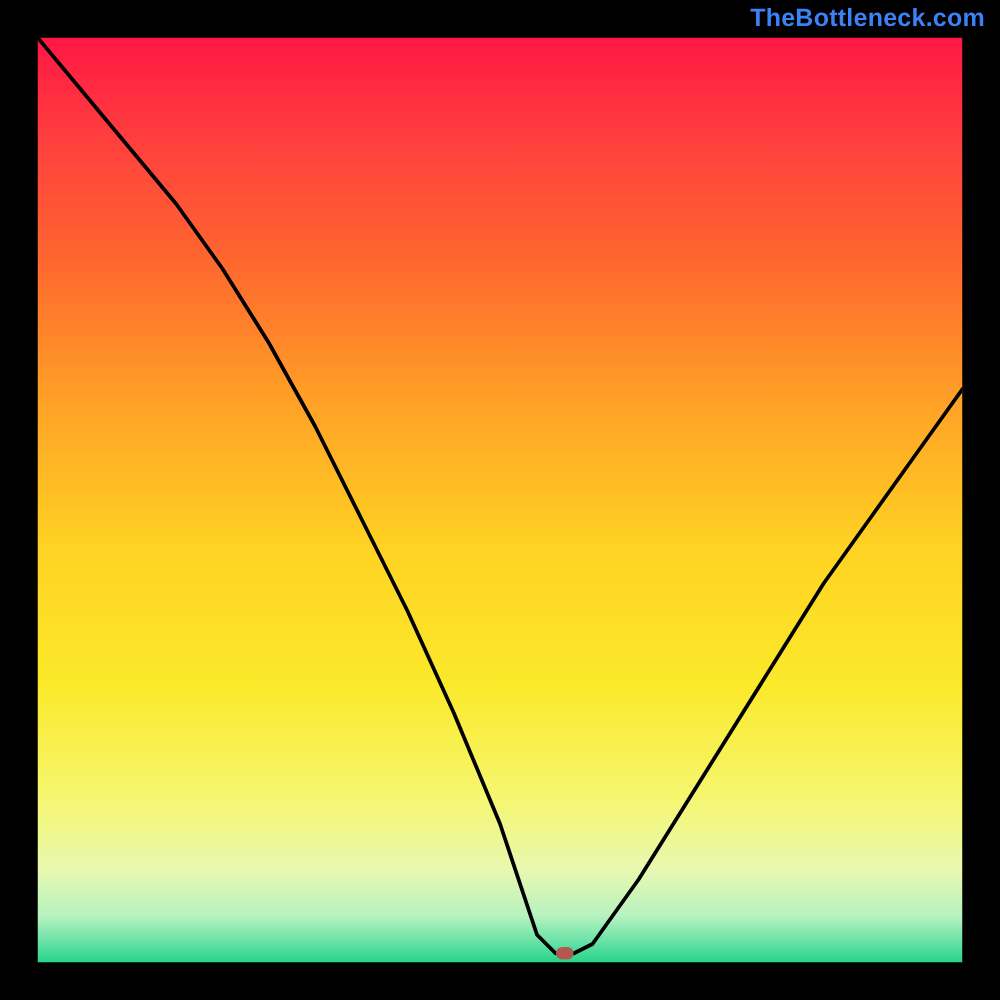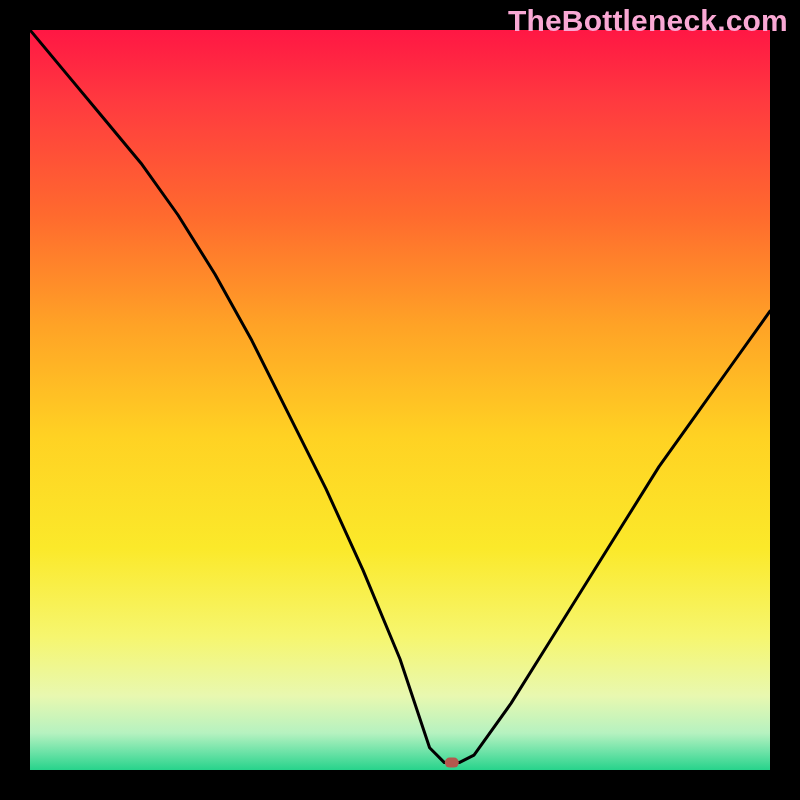--- a/index.html
+++ b/index.html
@@ -12,23 +12,23 @@
   }
   .container {
     position: relative;
     width: 800px;
     height: 800px;
   }
   .watermark {
     position: absolute;
     top: 4px;
     right: 12px;
-    color: #f9a8d4;
+    color: #3b82f6;
     font-family: Arial, Helvetica, sans-serif;
-    font-size: 30px;
+    font-size: 20px;
     font-weight: bold;
     letter-spacing: 0.2px;
     z-index: 10;
   }
   .plot-area {
     position: absolute;
     left: 30px;
     top: 30px;
     width: 740px;
     height: 740px;

